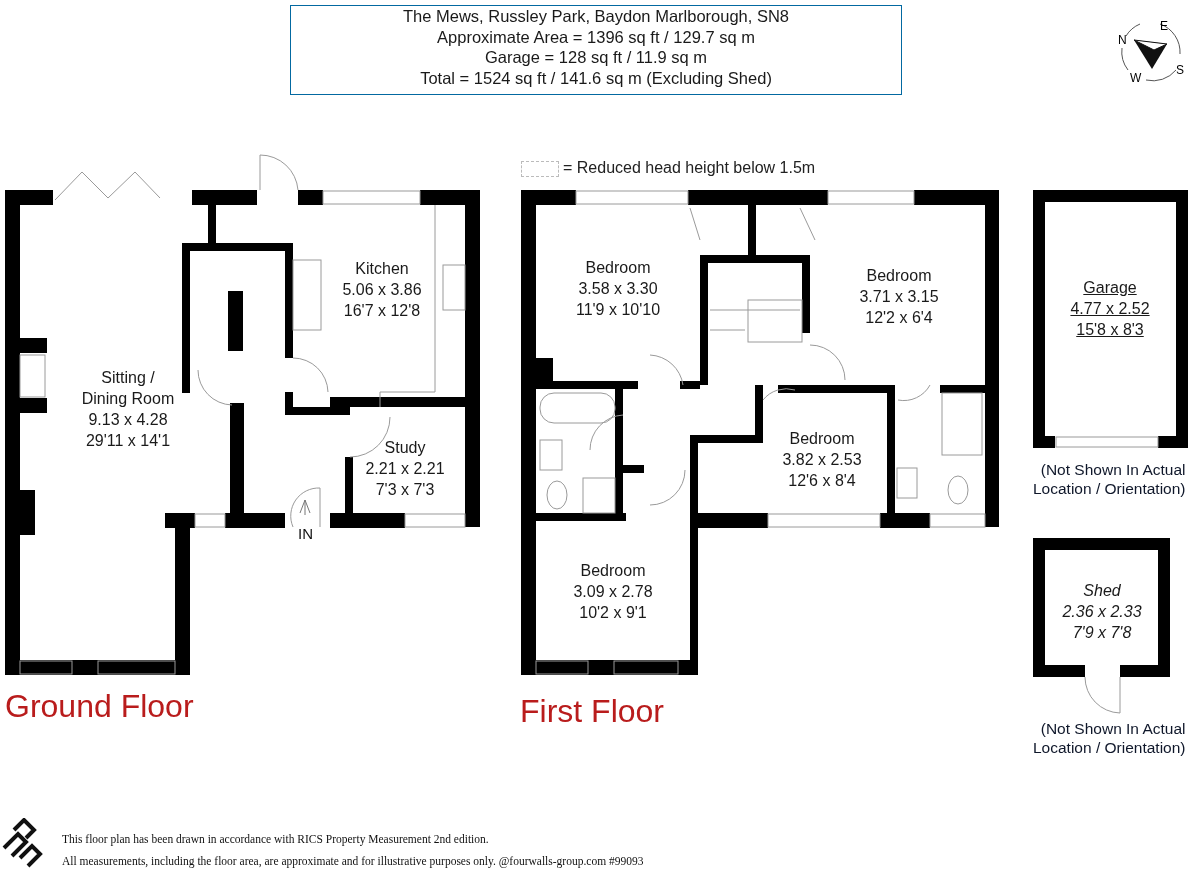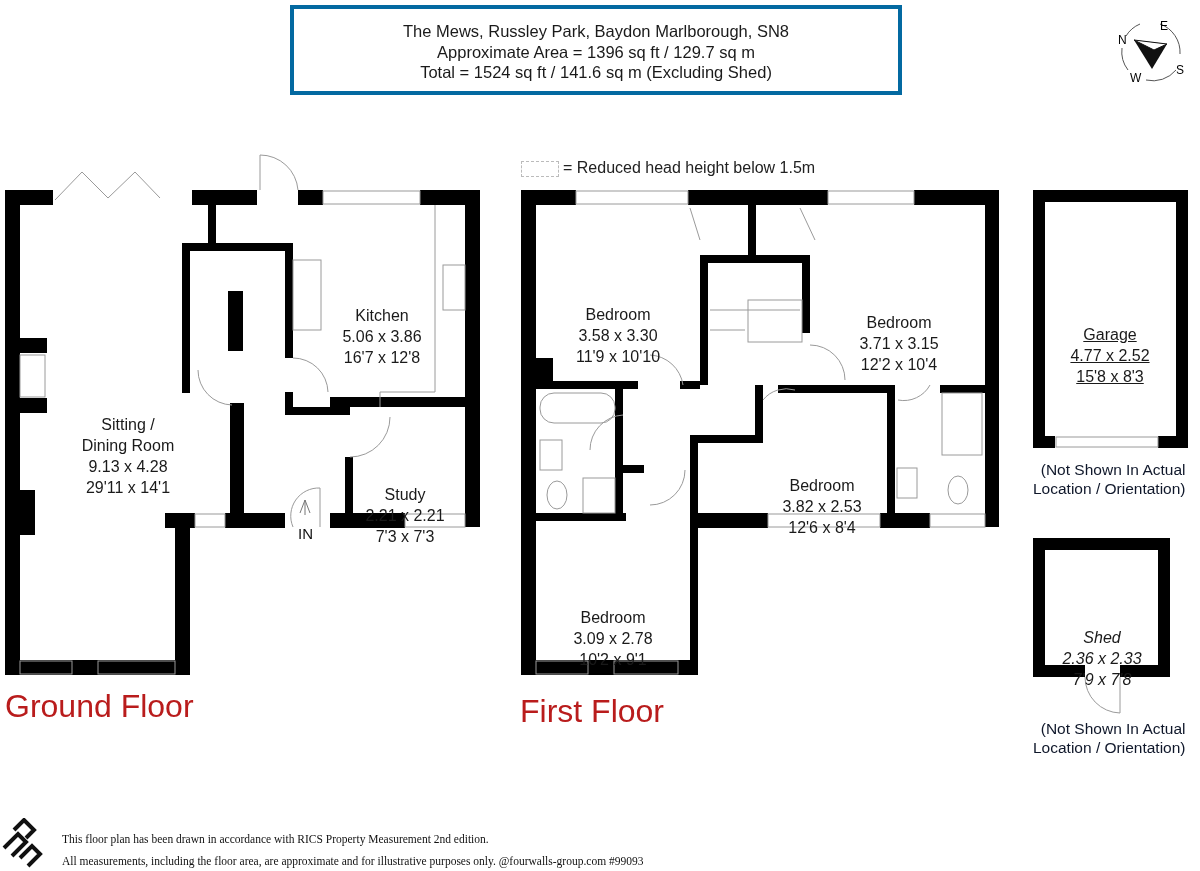--- a/index.html
+++ b/index.html
@@ -1,35 +1,36 @@
 <!DOCTYPE html>
 <html><head>
 <meta charset="utf-8">
 <style>
   html, body { margin:0; padding:0; background:#ffffff; }
   body { width:1200px; height:871px; position:relative; overflow:hidden; font-family:"Liberation Sans", sans-serif; color:#111; }
-  .header-box { position:absolute; left:290px; top:5px; width:612px; height:90px; border:4px solid #0369a1; box-sizing:border-box; text-align:center; padding-top:12px; }
+  .header-box { position:absolute; left:290px; top:5px; width:612px; height:90px; border:1px solid #0369a1; box-sizing:border-box; text-align:center; padding-top:0; }
   .header-box div { font-size:16.5px; line-height:20.5px; color:#1a1a1a; }
   .plan { position:absolute; left:0; top:0; width:1200px; height:871px; }
-  .room-label { position:absolute; text-align:center; font-size:16px; line-height:21px; color:#1a1a1a; white-space:nowrap; transform:translateX(-50%);margin-top:47px; }
+  .room-label { position:absolute; text-align:center; font-size:16px; line-height:21px; color:#1a1a1a; white-space:nowrap; transform:translateX(-50%); }
   .floor-label { position:absolute; font-size:32px; color:#b91c1c; }
   .note { position:absolute; text-align:right; font-size:15.5px; line-height:19px; color:#0f172a; }
   .legend { position:absolute; left:521px; top:159px; font-size:16px; color:#222; }
   .legend .box { display:inline-block; width:36px; height:14px; border:1px dashed #bbb; vertical-align:middle; margin-right:4px; }
   .footer { position:absolute; left:62px; top:828px; font-size:11.5px; line-height:22px; color:#111;font-family:Liberation Serif, serif; }
   .in-label { position:absolute; left:298px; top:525px; font-size:15px; }
   .compass { position:absolute; left:1112px; top:14px; }
   .logo { position:absolute; left:0px; top:818px; }
 </style>
 </head>
 <body>
 
 <div class="header-box">
   <div>The Mews, Russley Park, Baydon Marlborough, SN8</div>
   <div>Approximate Area = 1396 sq ft / 129.7 sq m</div>
+  <div>Garage = 128 sq ft / 11.9 sq m</div>
   <div>Total = 1524 sq ft / 141.6 sq m (Excluding Shed)</div>
 </div>
 
 <svg class="compass" width="80" height="70" viewBox="0 0 80 70">
   <path d="M14 22 A30 30 0 0 1 28 10" fill="none" stroke="#555" stroke-width="1"></path>
   <path d="M48 10 A30 30 0 0 1 68 40" fill="none" stroke="#555" stroke-width="1"></path>
   <path d="M64 56 A30 30 0 0 1 34 66" fill="none" stroke="#555" stroke-width="1"></path>
   <path d="M16 56 A30 30 0 0 1 10 34" fill="none" stroke="#555" stroke-width="1"></path>
   <polygon points="22,26 55,30 40,55" fill="#111"></polygon>
   <polygon points="22,26 55,30 42,36" fill="#fff" stroke="#111" stroke-width="1"></polygon>
@@ -187,21 +188,21 @@
 <div class="floor-label" style="left:5px; top:688px;">Ground Floor</div>
 
 <div class="room-label" style="left:618px; top:257px;">
   <div>Bedroom</div>
   <div>3.58 x 3.30</div>
   <div>11'9 x 10'10</div>
 </div>
 <div class="room-label" style="left:899px; top:265px;">
   <div>Bedroom</div>
   <div>3.71 x 3.15</div>
-  <div>12'2 x 10'4</div>
+  <div>12'2 x 6'4</div>
 </div>
 <div class="room-label" style="left:822px; top:428px;">
   <div>Bedroom</div>
   <div>3.82 x 2.53</div>
   <div>12'6 x 8'4</div>
 </div>
 <div class="room-label" style="left:613px; top:560px;">
   <div>Bedroom</div>
   <div>3.09 x 2.78</div>
   <div>10'2 x 9'1</div>

